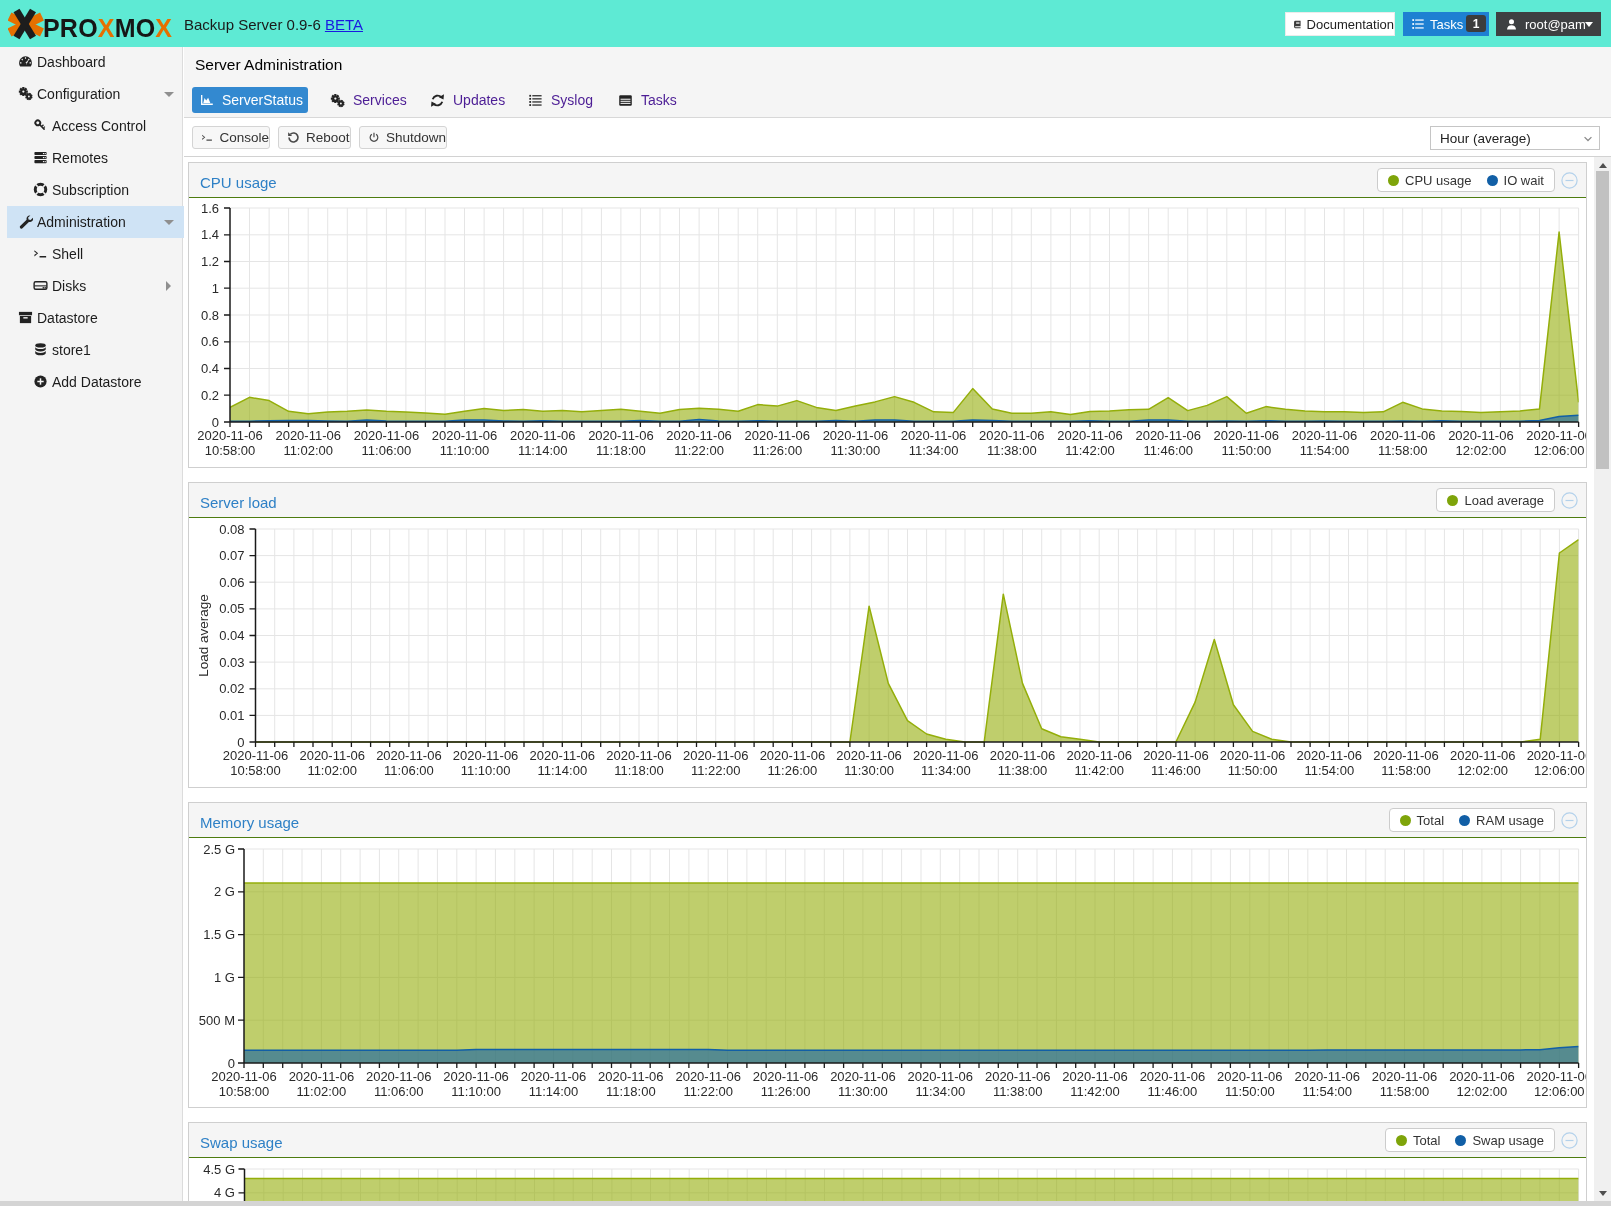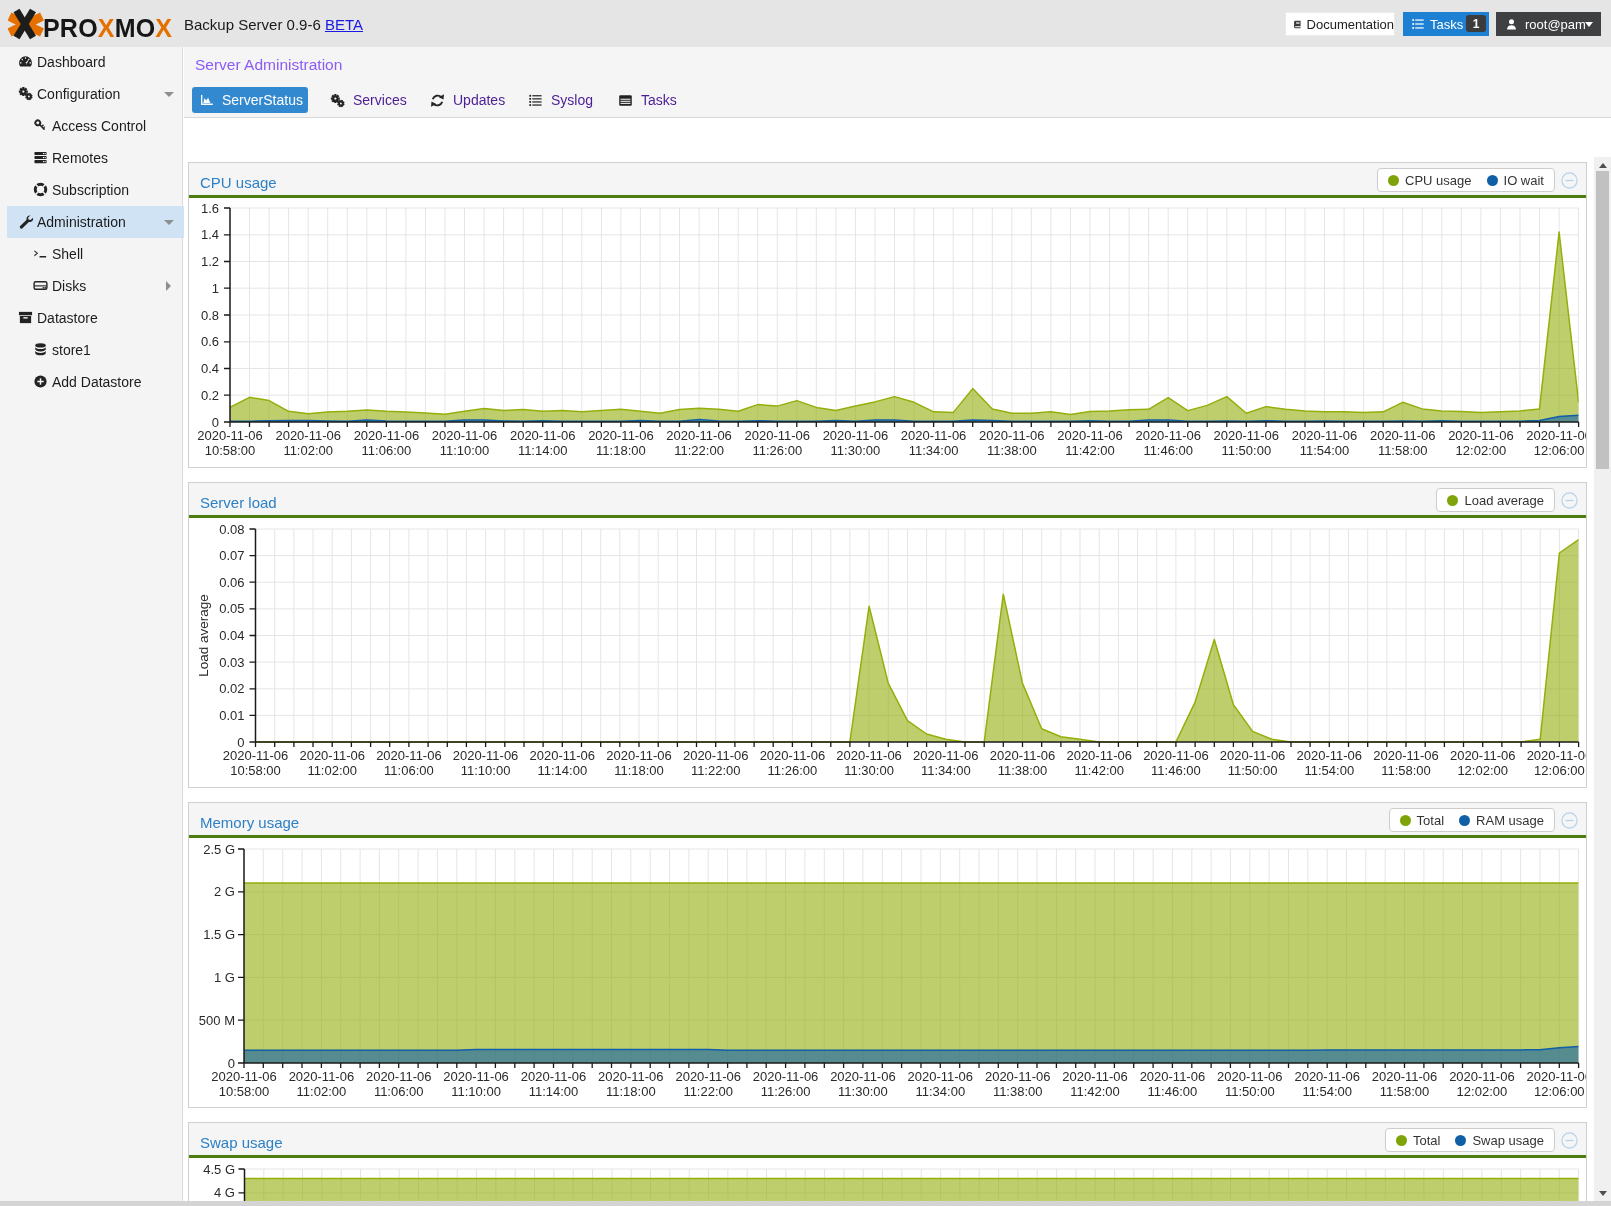--- a/index.html
+++ b/index.html
@@ -1,43 +1,43 @@
 <!DOCTYPE html>
 <html><head><meta charset="utf-8"><title>backup - Proxmox Backup Server</title>
 <style>
 *{margin:0;padding:0;box-sizing:border-box}
 html,body{width:1611px;height:1206px;overflow:hidden;font-family:"Liberation Sans",sans-serif;background:#fff}
-#topbar{position:absolute;left:0;top:0;width:1611px;height:47px;background:#e5e5e5}
+#topbar{position:absolute;left:0;top:0;width:1611px;height:47px;background:#5eead4}
 #vers{position:absolute;left:184px;top:16px;font-size:15px;color:#1a1a1a}
 #vers a{color:#1a1ae0;text-decoration:underline}
 .tbtn{position:absolute;height:24px;border-radius:0;font-size:13px;display:flex;align-items:center}
 #btn-doc{left:1285px;top:12px;width:110px;background:#fff;color:#222;border:1px solid #ebebeb;padding-left:7px;gap:5px}
 #btn-tasks{left:1403px;top:12px;width:86px;background:#1e80d2;color:#fff;padding-left:8px;gap:5px}
 #btn-tasks .badge{position:absolute;right:3px;top:3px;background:#3c3c3c;color:#fff;font-size:12px;border-radius:3px;padding:1.5px 6.5px;font-weight:bold}
 #btn-user{left:1496px;top:12px;width:105px;background:#3e4042;color:#fff;padding-left:9px;gap:7px}
 #btn-user .cdn{position:absolute;right:8px;top:10px;width:0;height:0;border-left:4.5px solid transparent;border-right:4.5px solid transparent;border-top:5px solid #fff}
 #sidebar{position:absolute;left:0;top:47px;width:183px;height:1155px;background:#f4f4f4;border-right:1px solid #dcdcdc}
 .srow{position:absolute;left:7px;width:183px;height:32px;font-size:14px;color:#1c1c1c}
 .srow.sel{background:#cfe3f5}
 .sic{position:absolute;top:8px}
 .stx{position:absolute;top:8px}
 .ar-down{position:absolute;left:157px;top:14px;width:0;height:0;border-left:5px solid transparent;border-right:5px solid transparent;border-top:5.5px solid #8f8f8f}
 .ar-right{position:absolute;left:159px;top:11px;width:0;height:0;border-top:5px solid transparent;border-bottom:5px solid transparent;border-left:5.5px solid #8f8f8f}
 #main{position:absolute;left:184px;top:47px;width:1427px;height:1155px;background:#fff}
-#ptitle{position:absolute;left:11px;top:9px;font-size:15.5px;color:#8b5cf6;z-index:3}
+#ptitle{position:absolute;left:11px;top:9px;font-size:15.5px;color:#000000;z-index:3}
 #tabstrip{position:absolute;left:0;top:0;width:100%;height:71px;background:#f5f5f5;border-bottom:1px solid #d8d8d8}
 .tab{position:absolute;top:40px;height:26px;display:flex;align-items:center;gap:8px;font-size:14px;color:#4c1d95}
 #tab-active{left:8px;width:116px;background:#3389d0;color:#fff;border-radius:3px;padding-left:8px}
 #toolbar{position:absolute;left:0;top:72px;width:100%;height:38px;background:#fff;border-bottom:1px solid #d2d2d2}
 .wbtn{position:absolute;top:7px;height:23px;background:#f7f7f7;border:1px solid #d4d4d4;border-radius:3px;font-size:13.5px;color:#333;display:flex;align-items:center;gap:6px}
 #combo{position:absolute;left:1246px;top:7px;width:170px;height:24px;background:#fff;border:1px solid #c5c5c5;font-size:13.5px;color:#222;display:flex;align-items:center;padding-left:9px}
 #combo svg{position:absolute;right:6px;top:7px}
 #charts{position:absolute;left:0;top:110px;width:1410px;height:1045px;background:#fff}
 .panel{position:absolute;left:4px;width:1399px;border:1px solid #cfcfcf;background:#fff}
-.phead{height:35px;background:#f5f5f5;border-bottom:3px solid #4d7c0f;position:relative}
+.phead{height:35px;background:#f5f5f5;border-bottom:1px solid #4d7c0f;position:relative}
 .ptitle{position:absolute;left:11px;top:10.5px;font-size:15px;color:#2e80c6}
 .legend{position:absolute;right:31px;top:5px;height:24px;background:#fff;border:1px solid #ccc;border-radius:4px;display:flex;align-items:center;padding:0 10px;gap:15px;font-size:13px;color:#333}
 .li{display:flex;align-items:center;gap:6px}
 .dot{width:11px;height:11px;border-radius:50%;display:inline-block}
 .ptool{position:absolute;right:8px;top:9px}
 #vscroll{position:absolute;left:1410px;top:110px;width:17px;height:1045px;background:#f0f0f0}
 #vs-up{position:absolute;left:4.5px;top:6px;width:0;height:0;border-left:4px solid transparent;border-right:4px solid transparent;border-bottom:5.5px solid #4f4f4f}
 #vs-dn{position:absolute;left:4.5px;bottom:6px;width:0;height:0;border-left:4px solid transparent;border-right:4px solid transparent;border-top:5.5px solid #4f4f4f}
 #vs-th{position:absolute;left:1.5px;top:14px;width:13px;height:298px;background:#c1c1c1}
 #bstrip{position:absolute;left:0;top:1201px;width:1611px;height:5px;background:#d4d4d4}
@@ -223,20 +223,36 @@
           </g>
         </svg>Syslog</div>
   <div class="tab" style="left:434px"><svg style="color:#232323;" width="15" height="15" viewBox="0 0 16 16" fill="#232323">
           <rect x="1.3" y="2.4" width="13.4" height="11.2" rx="1.3"></rect>
           <g fill="#f8f8f8">
             <rect x="2.7" y="6.1" width="10.6" height="1.1"></rect>
             <rect x="2.7" y="8.3" width="10.6" height="1.1"></rect>
             <rect x="2.7" y="10.5" width="10.6" height="1.1"></rect>
           </g>
         </svg>Tasks</div>
+ </div>
+ <div id="toolbar">
+  <div class="wbtn" style="left:8px;width:78px;padding-left:8px"><svg style="color:#4a4a4a;" width="13" height="13" viewBox="0 0 16 16" fill="#4a4a4a">
+          <path d="M1.5 4.5l4 3.3-4 3.3V9.4L4 7.8 1.5 6.2zM7 10.6h7v1.6H7z"></path>
+        </svg>Console</div>
+  <div class="wbtn" style="left:94px;width:73px;padding-left:8px"><svg style="color:#4a4a4a;" width="13" height="13" viewBox="0 0 16 16" fill="#4a4a4a">
+          <path d="M4.1 4.1A5.5 5.5 0 1 1 2.5 8" fill="none" stroke="currentColor" stroke-width="2"></path>
+          <path d="M1.4 1.4v4.9h4.9z"></path>
+        </svg>Reboot</div>
+  <div class="wbtn" style="left:175px;width:88px;padding-left:8px"><svg style="color:#4a4a4a;" width="13" height="13" viewBox="0 0 16 16" fill="#4a4a4a">
+          <path d="M7.2 1.5h1.6v6H7.2z"></path>
+          <path d="M4.7 3.1a5.9 5.9 0 1 0 6.6 0l-.9 1.3a4.3 4.3 0 1 1-4.8 0z"></path>
+        </svg>Shutdown</div>
+  <div id="combo">Hour (average)<svg width="10" height="10" viewBox="0 0 16 16">
+          <path d="M2.5 5l5.5 5.5L13.5 5" fill="none" stroke="#8a8a8a" stroke-width="2"></path>
+        </svg></div>
  </div>
  <div id="charts">
 <div class="panel" style="top:5px;height:306px">
  <div class="phead">
           <span class="ptitle">CPU usage</span>
    <span class="legend">
             <span class="li"><span class="dot" style="background:#7ea40a"></span>CPU usage</span>
             <span class="li"><span class="dot" style="background:#115fa6"></span>IO wait</span>
           </span>
    <span class="ptool"><svg width="17" height="17" viewBox="0 0 17 17">

